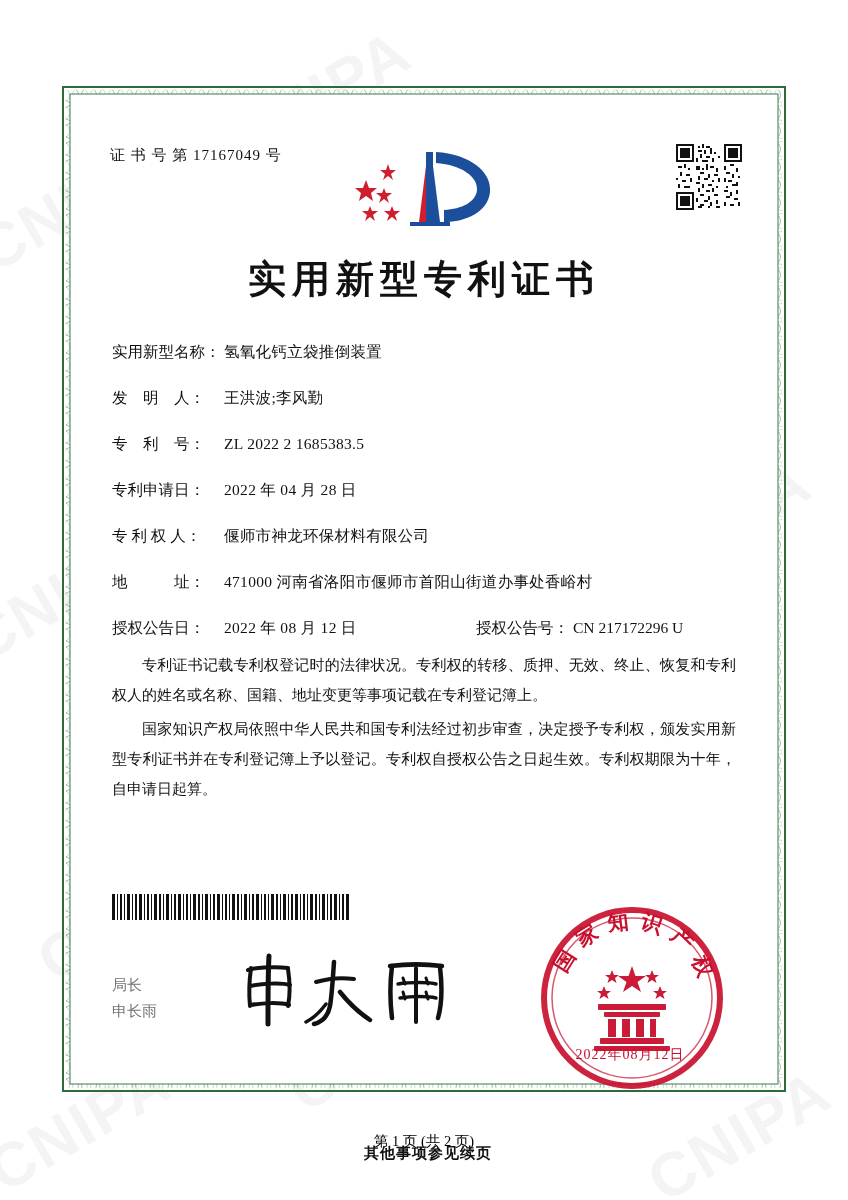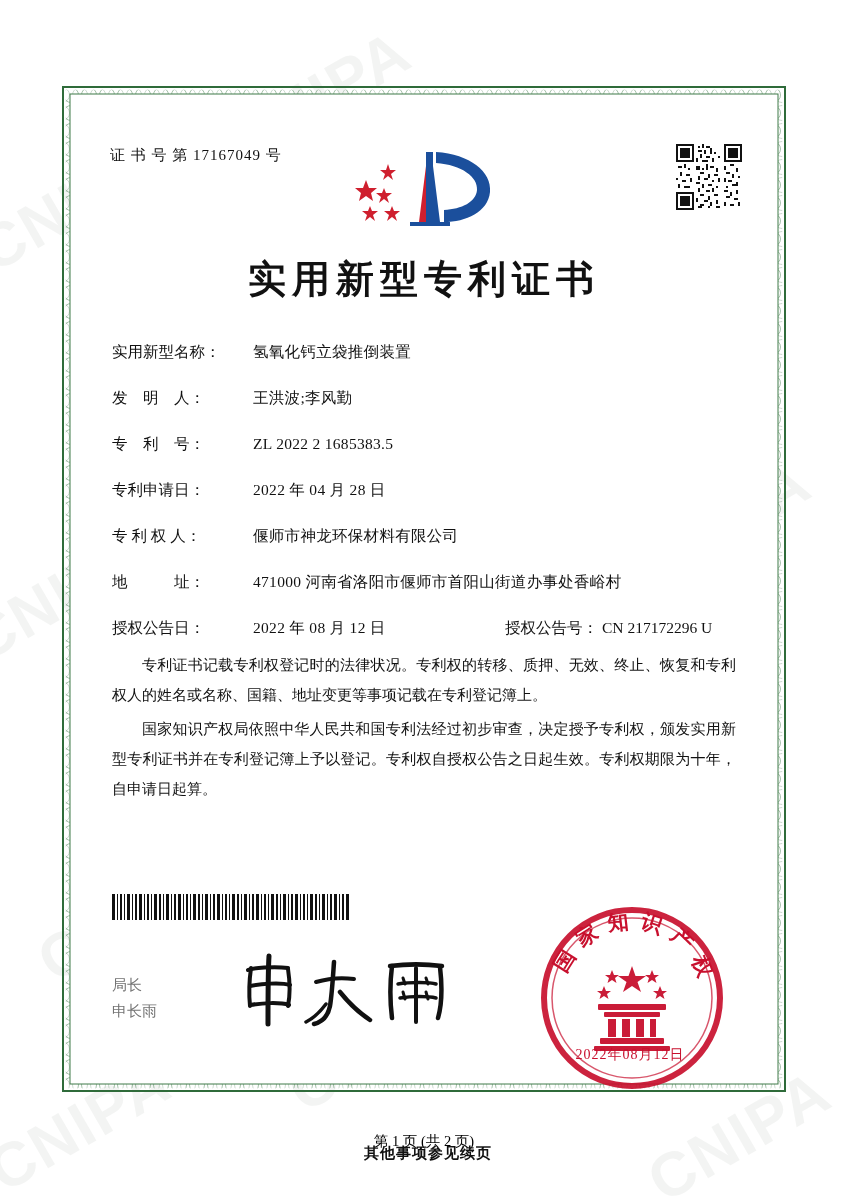--- a/index.html
+++ b/index.html
@@ -118,21 +118,20 @@
   }
   .field-label {
     width: 112px;
     flex: 0 0 112px;
     letter-spacing: 0px;
     white-space: pre;
   }
   .field-value {
     flex: 1 1 auto;
     letter-spacing: 0.3px;
-    margin-left: 29px;
   }
   .field-row.dual .field-value {
     flex: 0 0 auto;
     min-width: 230px;
   }
   .field-label2 {
     flex: 0 0 auto;
     margin-left: 22px;
   }
   .field-value2 {

